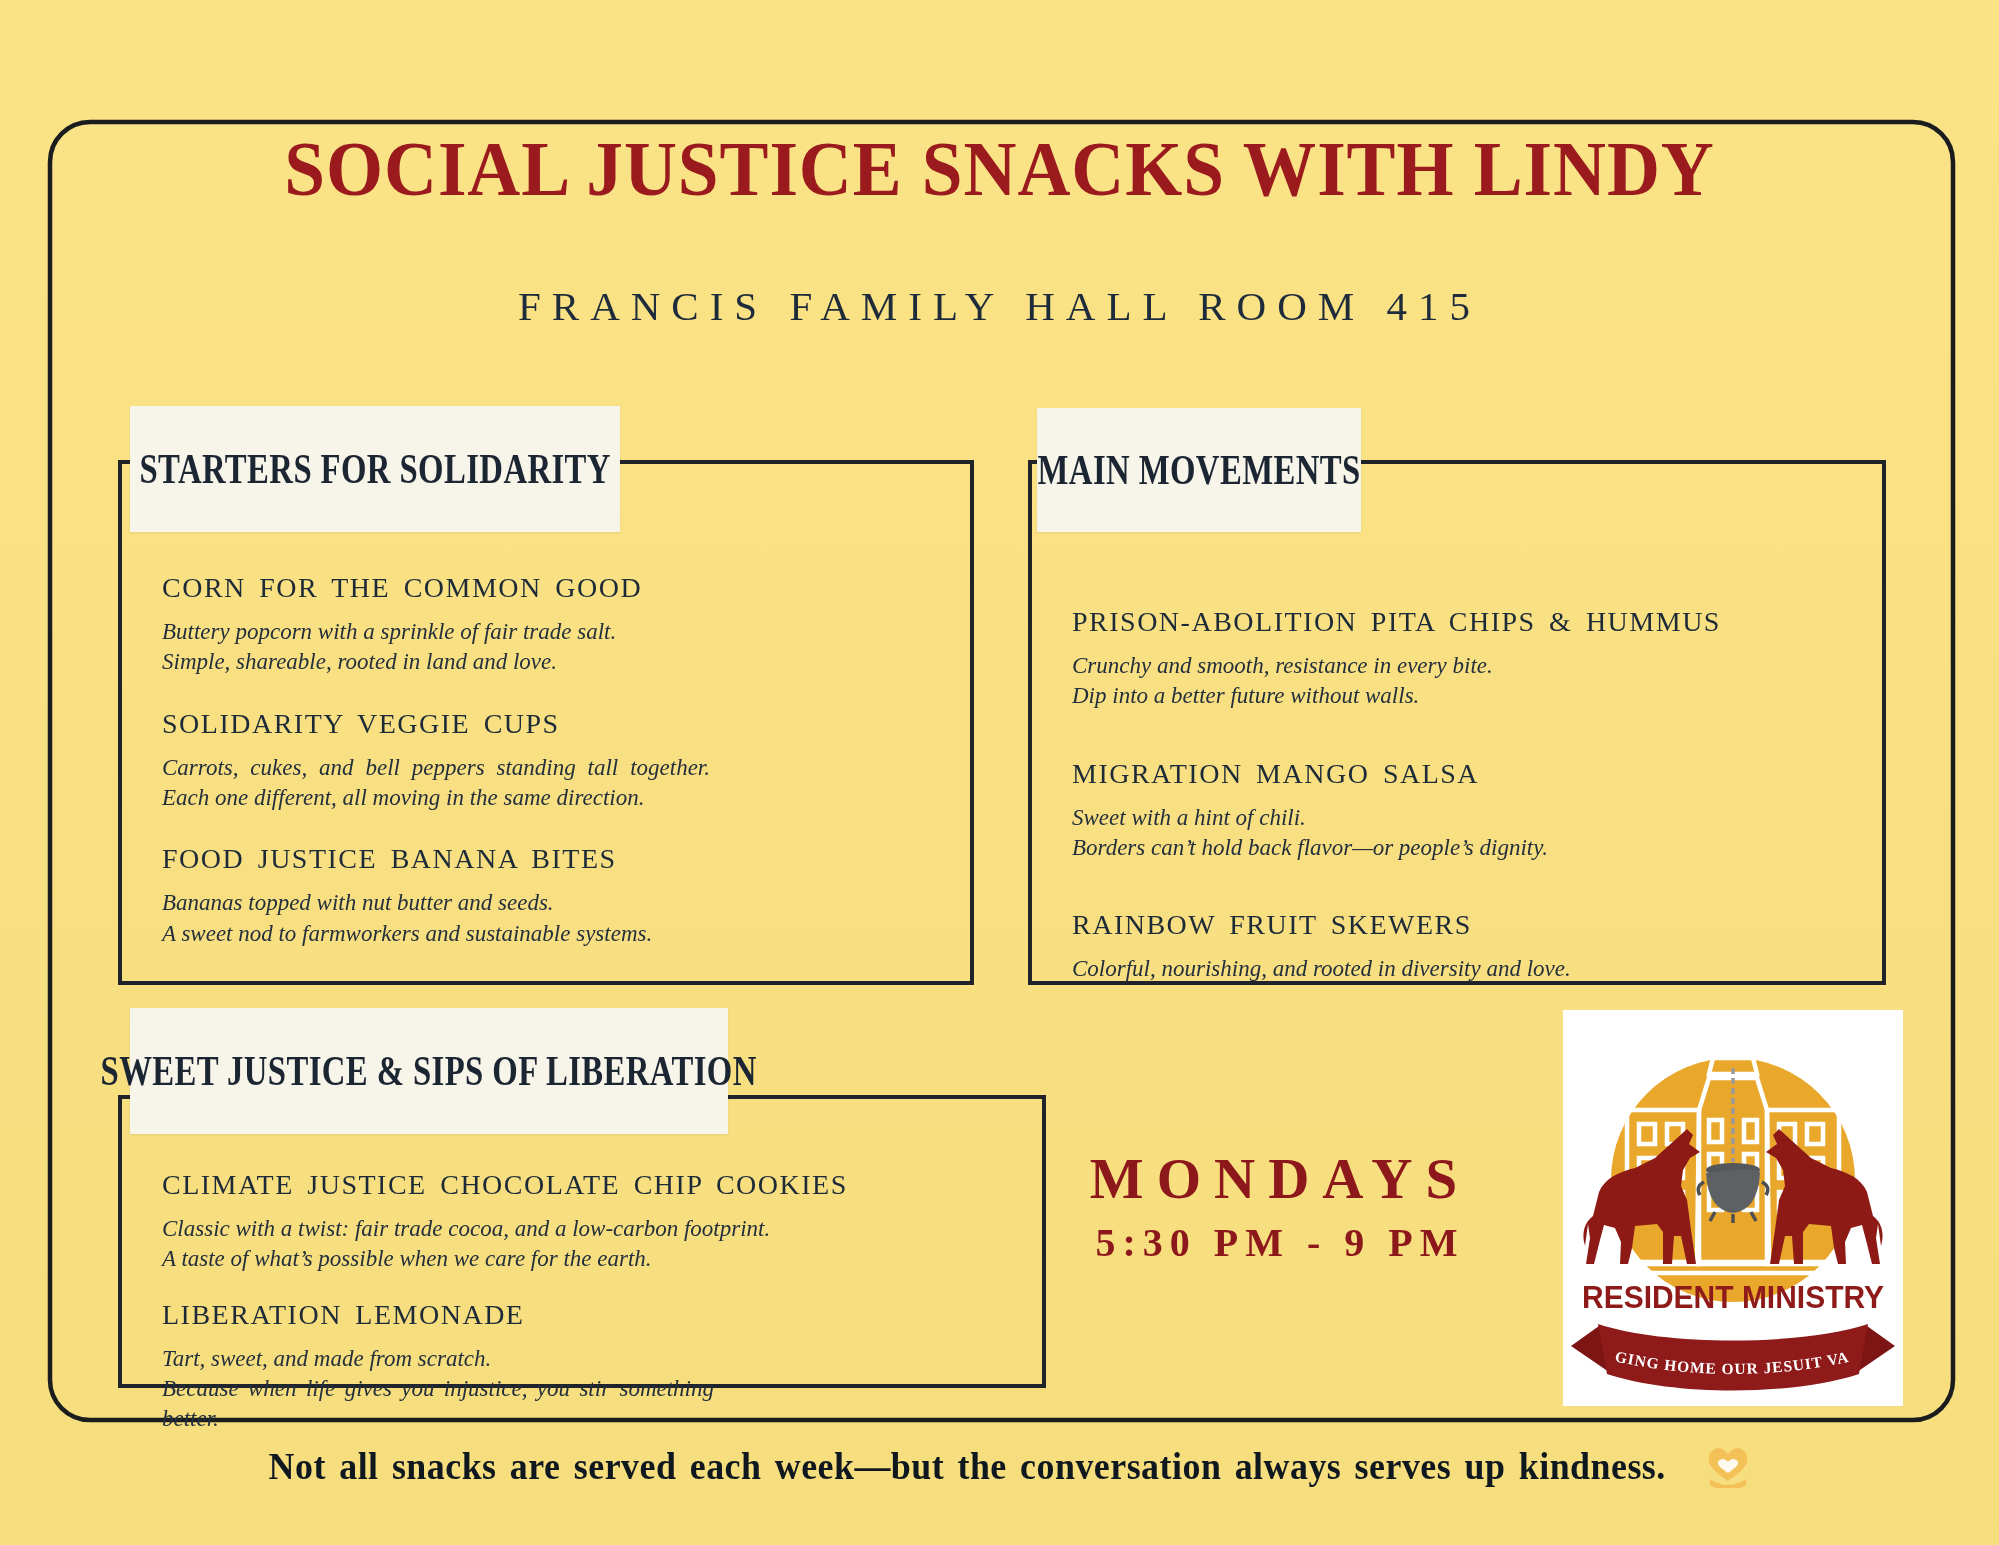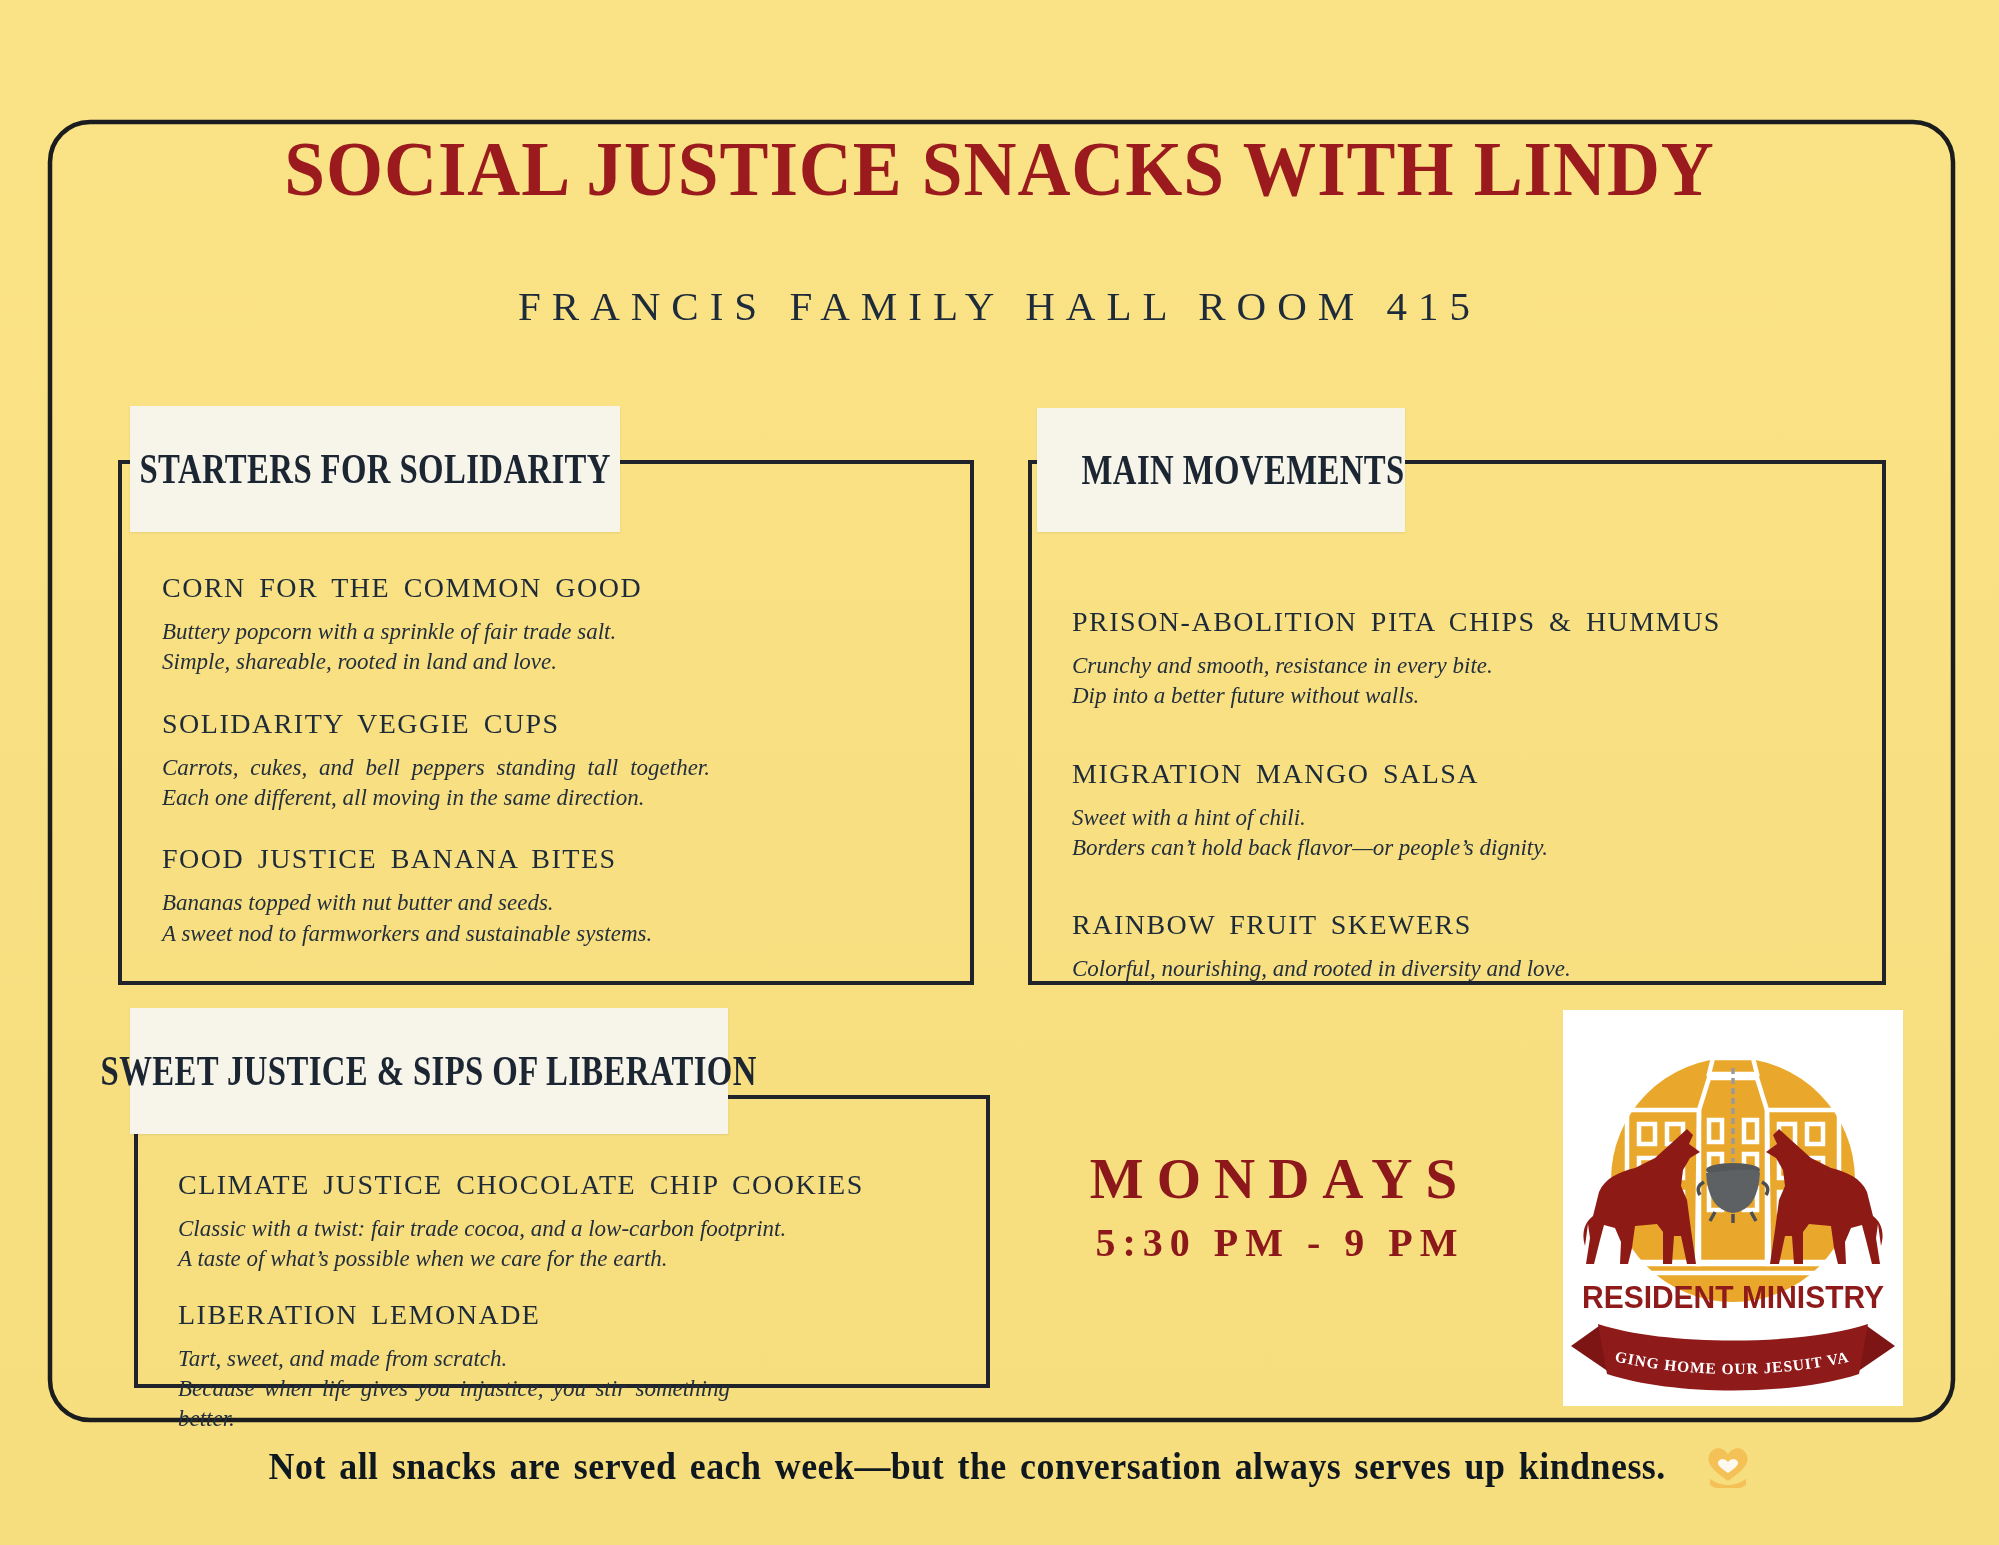--- a/index.html
+++ b/index.html
@@ -17,28 +17,28 @@
     color:#9a1a1d;letter-spacing:1px;transform:scaleX(.94);transform-origin:center;
   }
   .subtitle{
     position:absolute;left:0;right:0;top:282px;text-align:center;
     font-size:41px;letter-spacing:11px;color:#1e2b3a;font-weight:400;
   }
 
   .menu-box{position:absolute;border:4px solid #20242a;box-sizing:border-box;}
   .box-a{left:118px;top:460px;width:856px;height:525px;padding:108px 20px 0 40px;}
   .box-b{left:1028px;top:460px;width:858px;height:525px;padding:142px 20px 0 40px;}
-  .box-c{left:118px;top:1095px;width:856px;height:293px;padding:70px 20px 0 40px;margin-left:16px;}
+  .box-c{left:118px;top:1095px;width:928px;height:293px;padding:70px 20px 0 40px;}
 
   .box-label{
     position:absolute;background:#f7f4e9;display:flex;align-items:center;justify-content:center;
     box-shadow:0 1px 2px rgba(0,0,0,.08);
   }
   .label-a{left:130px;top:406px;width:490px;height:126px;}
-  .label-b{left:1037px;top:408px;width:324px;height:124px;padding-left:44px;}
+  .label-b{left:1037px;top:408px;width:324px;height:124px;}
   .label-c{left:130px;top:1008px;width:598px;height:126px;}
   .box-label span{
     font-family:"Liberation Serif", serif;font-weight:700;font-size:42px;color:#1c2633;
     letter-spacing:.5px;white-space:nowrap;transform:scaleX(.78);transform-origin:center;
   }
 
   .item-name{
     margin:0 0 13px 0;font-size:28px;font-weight:400;color:#1d2a38;
     letter-spacing:1.5px;word-spacing:5px;
   }

